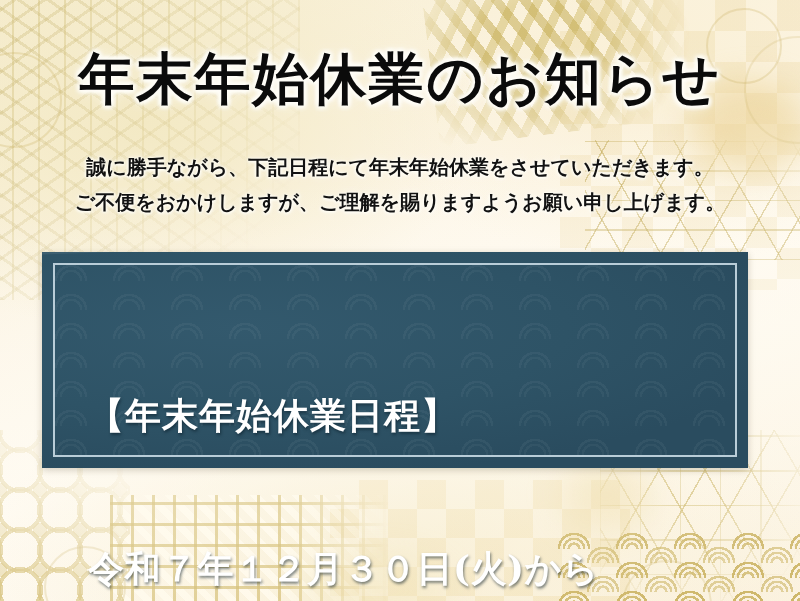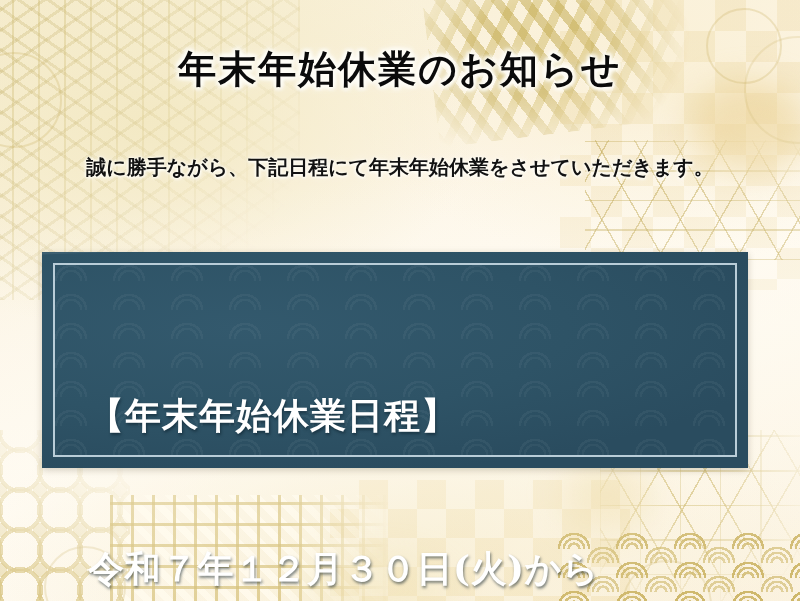--- a/index.html
+++ b/index.html
@@ -221,21 +221,21 @@
     background:
       linear-gradient(170deg, rgba(255,255,255,0.00) 30%, rgba(255,252,244,0.45) 62%, rgba(255,255,255,0.00) 100%);
   }
 
   
   .title {
     position: absolute;
     left: 0; right: 0;
     top: 50px;
     text-align: center;
-    font-size: 38px;
+    font-size: 56px;
     line-height: 1;
     font-weight: 700;
     letter-spacing: 2px;
     color: #0b0b0b;
     white-space: nowrap;
     text-shadow:
       0 0 5px #fffdf7,
       0 0 5px #fffdf7,
       2px 2px 4px #fffdf7,
       -2px 2px 4px #fffdf7,
@@ -338,20 +338,21 @@
   <div class="ring r3"></div>
   <div class="ring r4"></div>
   <div class="ring r5"></div>
 
   <div class="bg-layer bg-sheen"></div>
 
   <div class="title">年末年始休業のお知らせ</div>
 
   <div class="lead">
     <div>誠に勝手ながら、下記日程にて年末年始休業をさせていただきます。</div>
+    <div>ご不便をおかけしますが、ご理解を賜りますようお願い申し上げます。</div>
   </div>
 
   <div class="schedule-box">
     <div class="schedule-inner-border"></div>
     <div class="schedule-lines">
       <div class="l-head">【年末年始休業日程】</div>
       <div>令和７年１２月３０日(火)から</div>
       
       
     </div>

